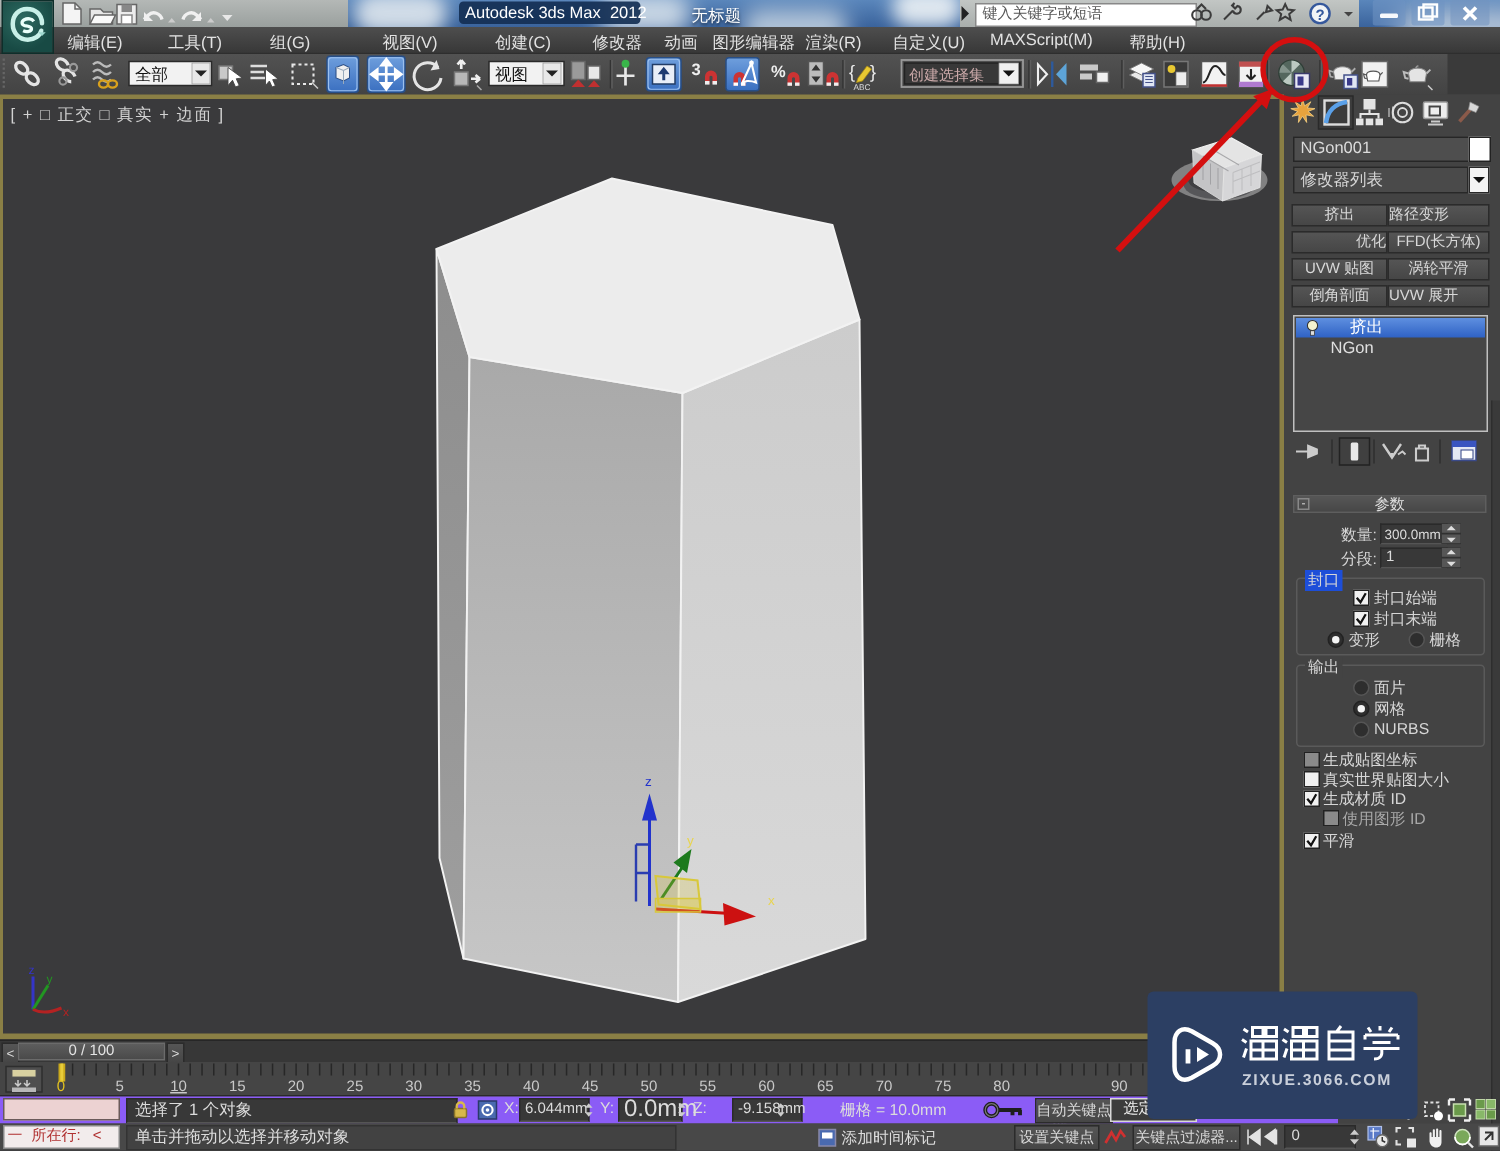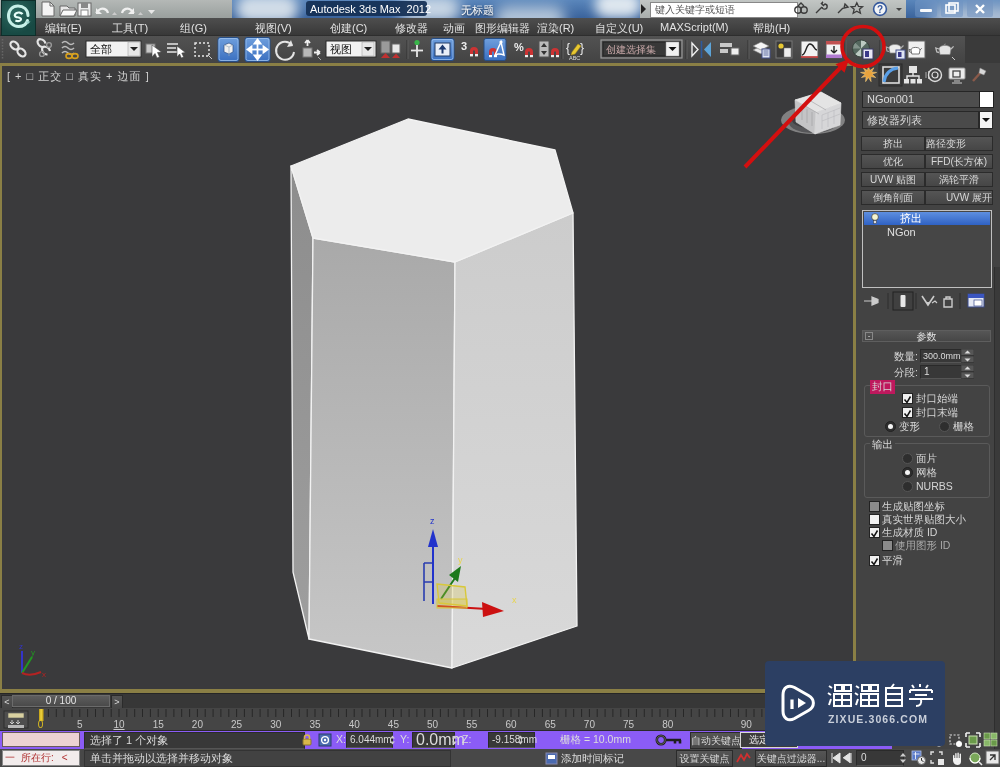--- a/index.html
+++ b/index.html
@@ -400,26 +400,26 @@
 
  <div class="abs" style="left:6px;top:48px;width:117px;height:18px;background:#4a4a4a;border:1px solid #282828;box-sizing:border-box;line-height:16px;padding-left:4px">修改器列表</div>
  <div class="abs" style="left:123px;top:48px;width:14px;height:18px;background:#f4f4f4;border:1px solid #282828;box-sizing:border-box">
   <svg width="12" height="16">
         <path d="M2 6l4 4 4-4z" fill="#111"></path>
       </svg>
  </div>
 
  <div class="abs btn" style="left:5px;top:73px;width:62px;height:13px;font-size:10px;text-align:center;line-height:13px">挤出</div>
  <div class="abs btn" style="left:69px;top:73px;width:66px;height:13px;font-size:10px;text-align:left;line-height:13px">路径变形</div>
- <div class="abs btn" style="left:5px;top:91px;width:62px;height:13px;font-size:10px;text-align:center;line-height:13px">优化</div>
+ <div class="abs btn" style="left:5px;top:91px;width:62px;height:13px;font-size:10px;text-align:right;line-height:13px">优化</div>
  <div class="abs btn" style="left:69px;top:91px;width:66px;height:13px;font-size:10px;text-align:center;line-height:13px">FFD(长方体)</div>
  <div class="abs btn" style="left:5px;top:109px;width:62px;height:13px;font-size:10px;text-align:center;line-height:13px">UVW 贴图</div>
  <div class="abs btn" style="left:69px;top:109px;width:66px;height:13px;font-size:10px;text-align:center;line-height:13px">涡轮平滑</div>
  <div class="abs btn" style="left:5px;top:127px;width:62px;height:13px;font-size:10px;text-align:center;line-height:13px">倒角剖面</div>
- <div class="abs btn" style="left:69px;top:127px;width:66px;height:13px;font-size:10px;text-align:right;line-height:13px">UVW 展开</div>
+ <div class="abs btn" style="left:69px;top:127px;width:66px;height:13px;font-size:10px;text-align:left;line-height:13px">UVW 展开</div>
 
  <div class="abs" style="left:6px;top:147px;width:130px;height:78px;background:#464646;border:1px solid #c0c0c0;box-sizing:border-box">
   <div class="abs" style="left:1px;top:1px;width:126px;height:13px;background:linear-gradient(#5e8fe0,#2f62c4);color:#fff;font-size:11px;line-height:13px">
    <svg class="abs" style="left:6px;top:0" width="10" height="13" viewBox="0 0 10 13">
           <circle cx="5" cy="5" r="3.4" fill="#f4f4d0" stroke="#333" stroke-width=".7"></circle>
           <rect x="3.6" y="8.5" width="2.8" height="3" fill="#ddd" stroke="#333" stroke-width=".5"></rect>
         </svg>
    <span style="margin-left:36px">挤出</span>
   </div>
   <div class="abs" style="left:24px;top:15px;font-size:11px;color:#e0e0e0">NGon</div>
@@ -455,21 +455,21 @@
  <div class="abs" style="left:23px;top:303px;width:39px;text-align:right;font-size:10.5px">分段:</div>
  <div class="abs fld" style="left:64px;top:302px;width:40px;height:12px;font-size:10px;line-height:12px;padding-left:3px">1</div>
  <svg class="abs" style="left:105px;top:302px" width="13" height="14" viewBox="0 0 13 14">
       <rect x="0" y="0" width="13" height="6.5" fill="#565656" stroke="#2e2e2e" stroke-width=".6"></rect>
       <rect x="0" y="7" width="13" height="6.5" fill="#565656" stroke="#2e2e2e" stroke-width=".6"></rect>
       <path d="M3.5 4.5l3-3 3 3z" fill="#ddd"></path>
       <path d="M3.5 9.5l3 3 3-3z" fill="#ddd"></path>
     </svg>
 
  <div class="abs" style="left:8px;top:322px;width:126px;height:52px;border:1px solid #5a5a5a;border-radius:3px;box-sizing:border-box"></div>
- <div class="abs" style="left:14px;top:317px;background:#be185d;padding:0 2px;font-size:10.5px">封口</div>
+ <div class="abs" style="left:14px;top:317px;background:#1d4ed8;padding:0 2px;font-size:10.5px">封口</div>
  <div class="abs" style="left:46px;top:330px;width:9px;height:9px;background:#f0f0f0;border:1px solid #222">
   <svg width="9" height="9">
         <path d="M1.5 4.5l2.5 3 3.5-6" stroke="#111" stroke-width="1.5" fill="none"></path>
       </svg></div>
  <div class="abs" style="left:60px;top:329px;font-size:10.5px">封口始端</div>
  <div class="abs" style="left:46px;top:344px;width:9px;height:9px;background:#f0f0f0;border:1px solid #222">
   <svg width="9" height="9">
         <path d="M1.5 4.5l2.5 3 3.5-6" stroke="#111" stroke-width="1.5" fill="none"></path>
       </svg></div>
  <div class="abs" style="left:60px;top:343px;font-size:10.5px">封口末端</div>

